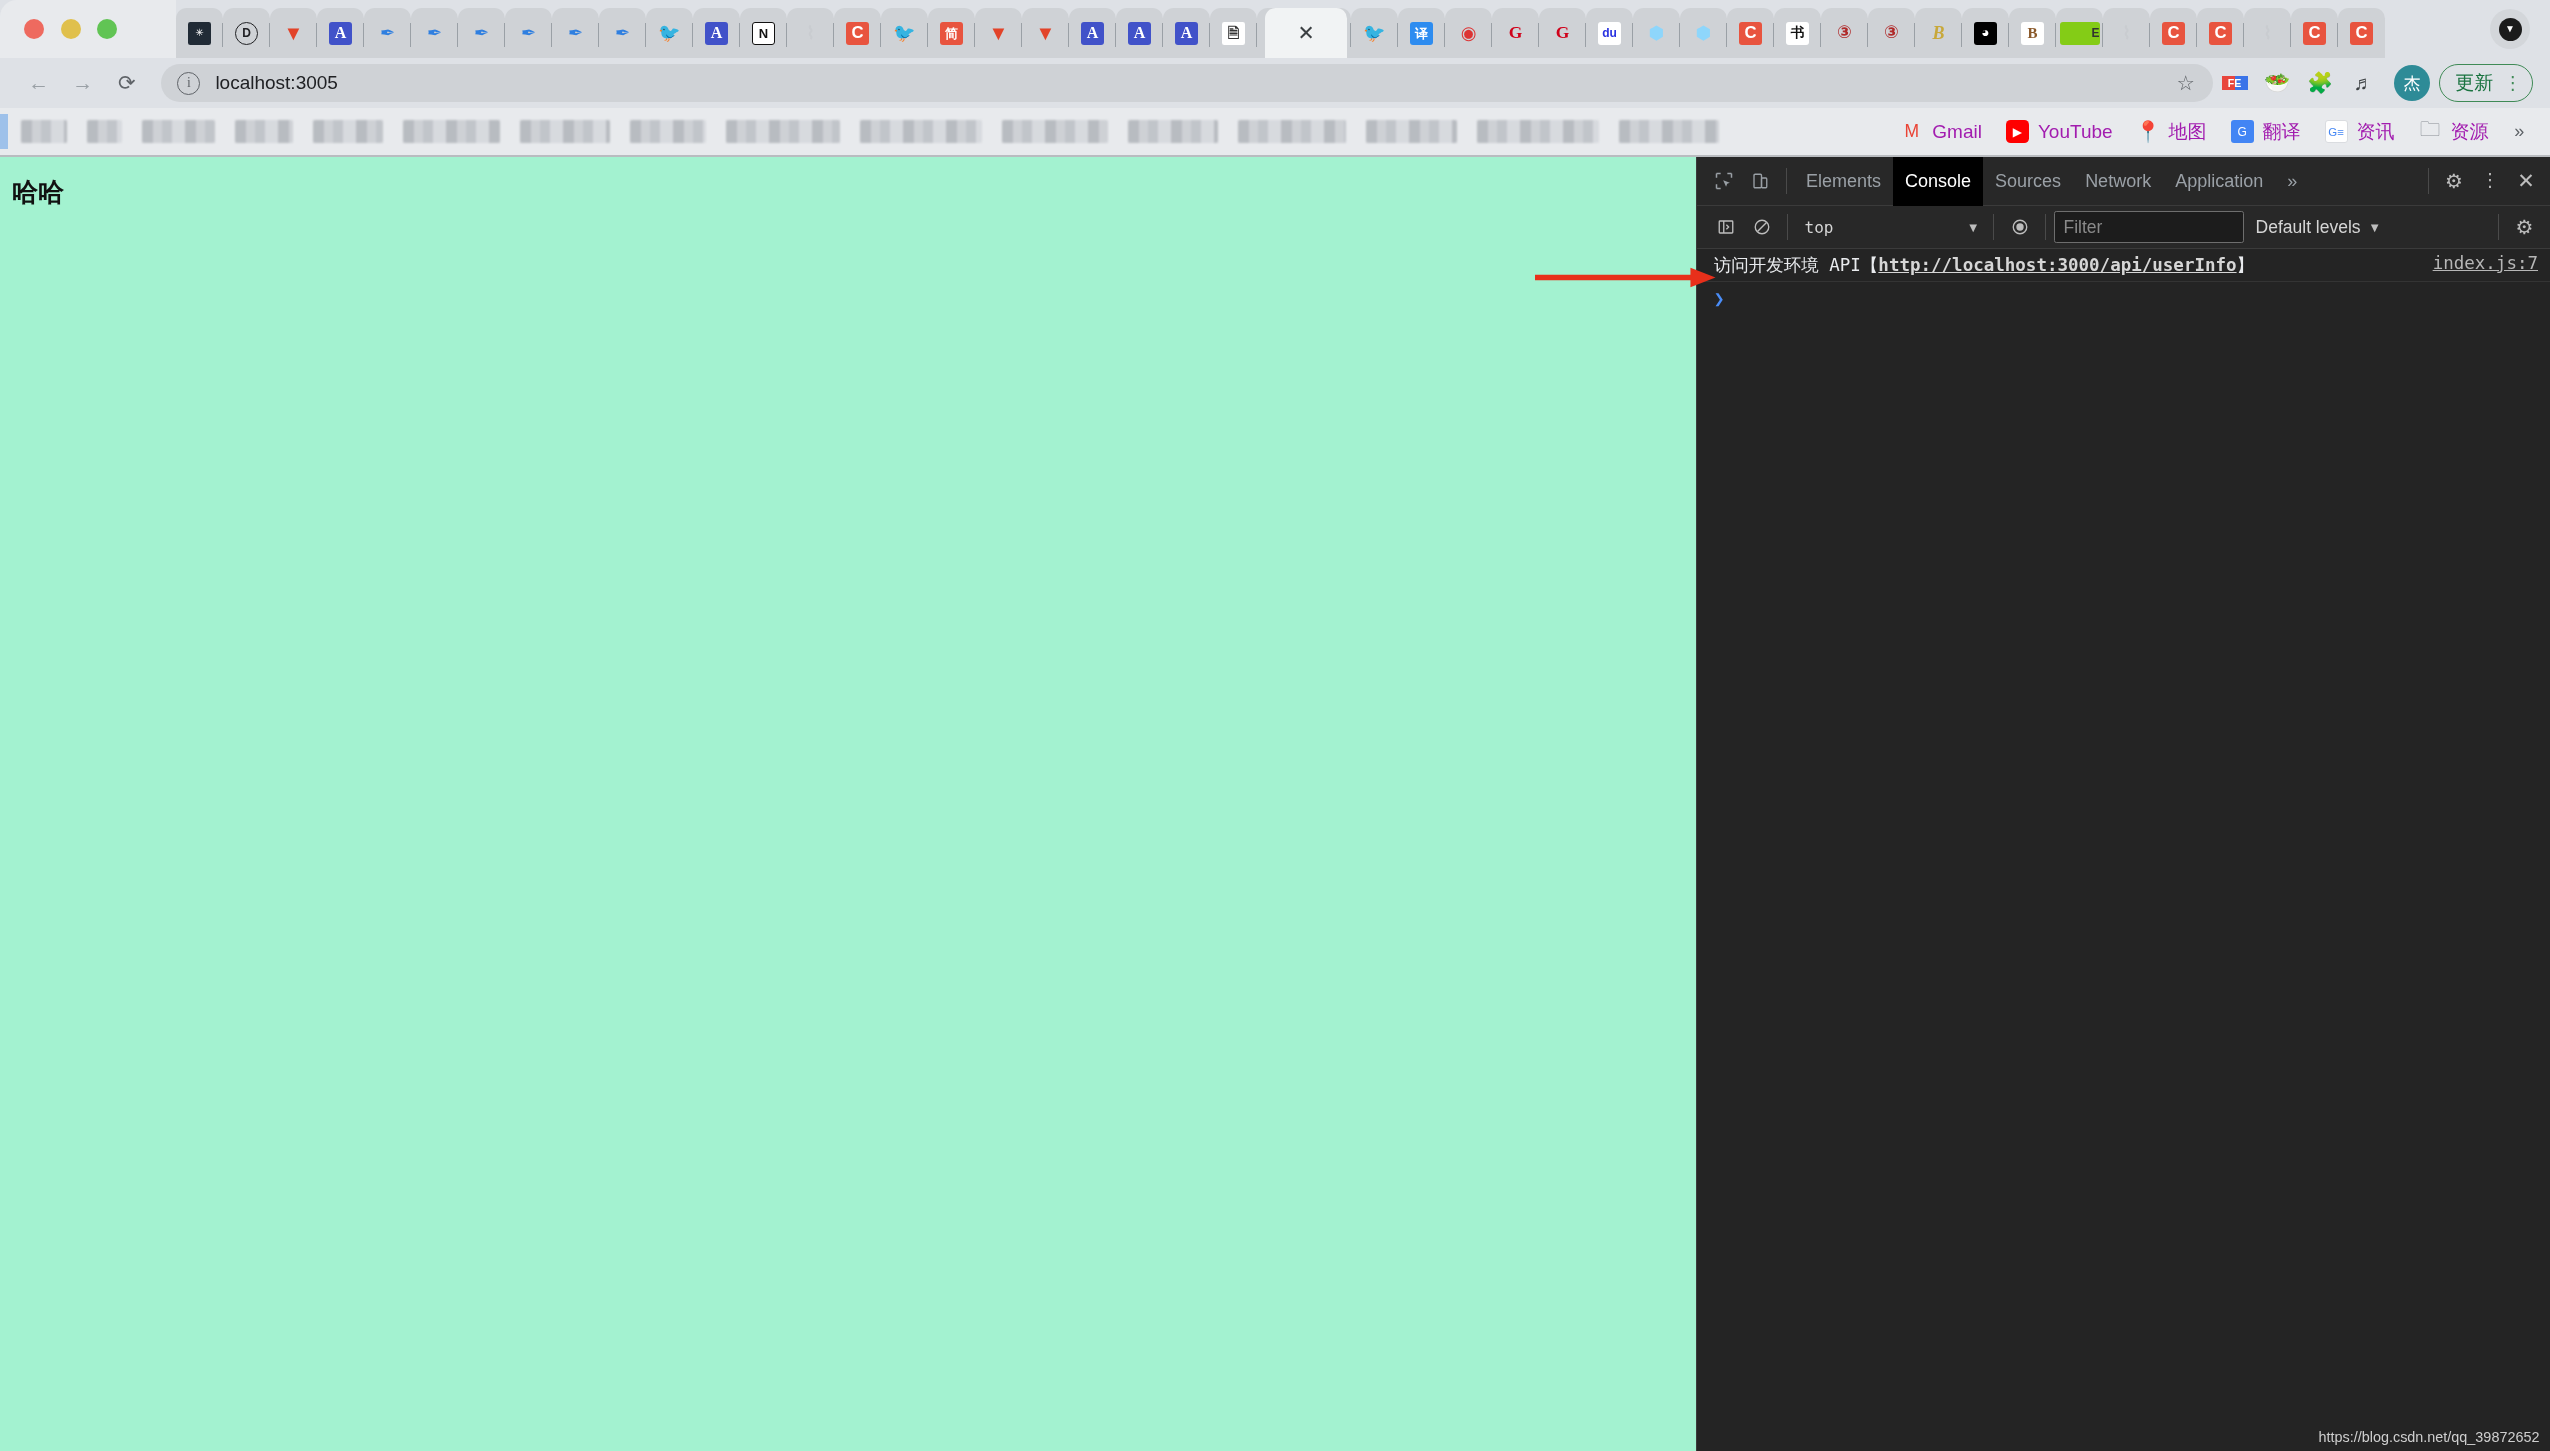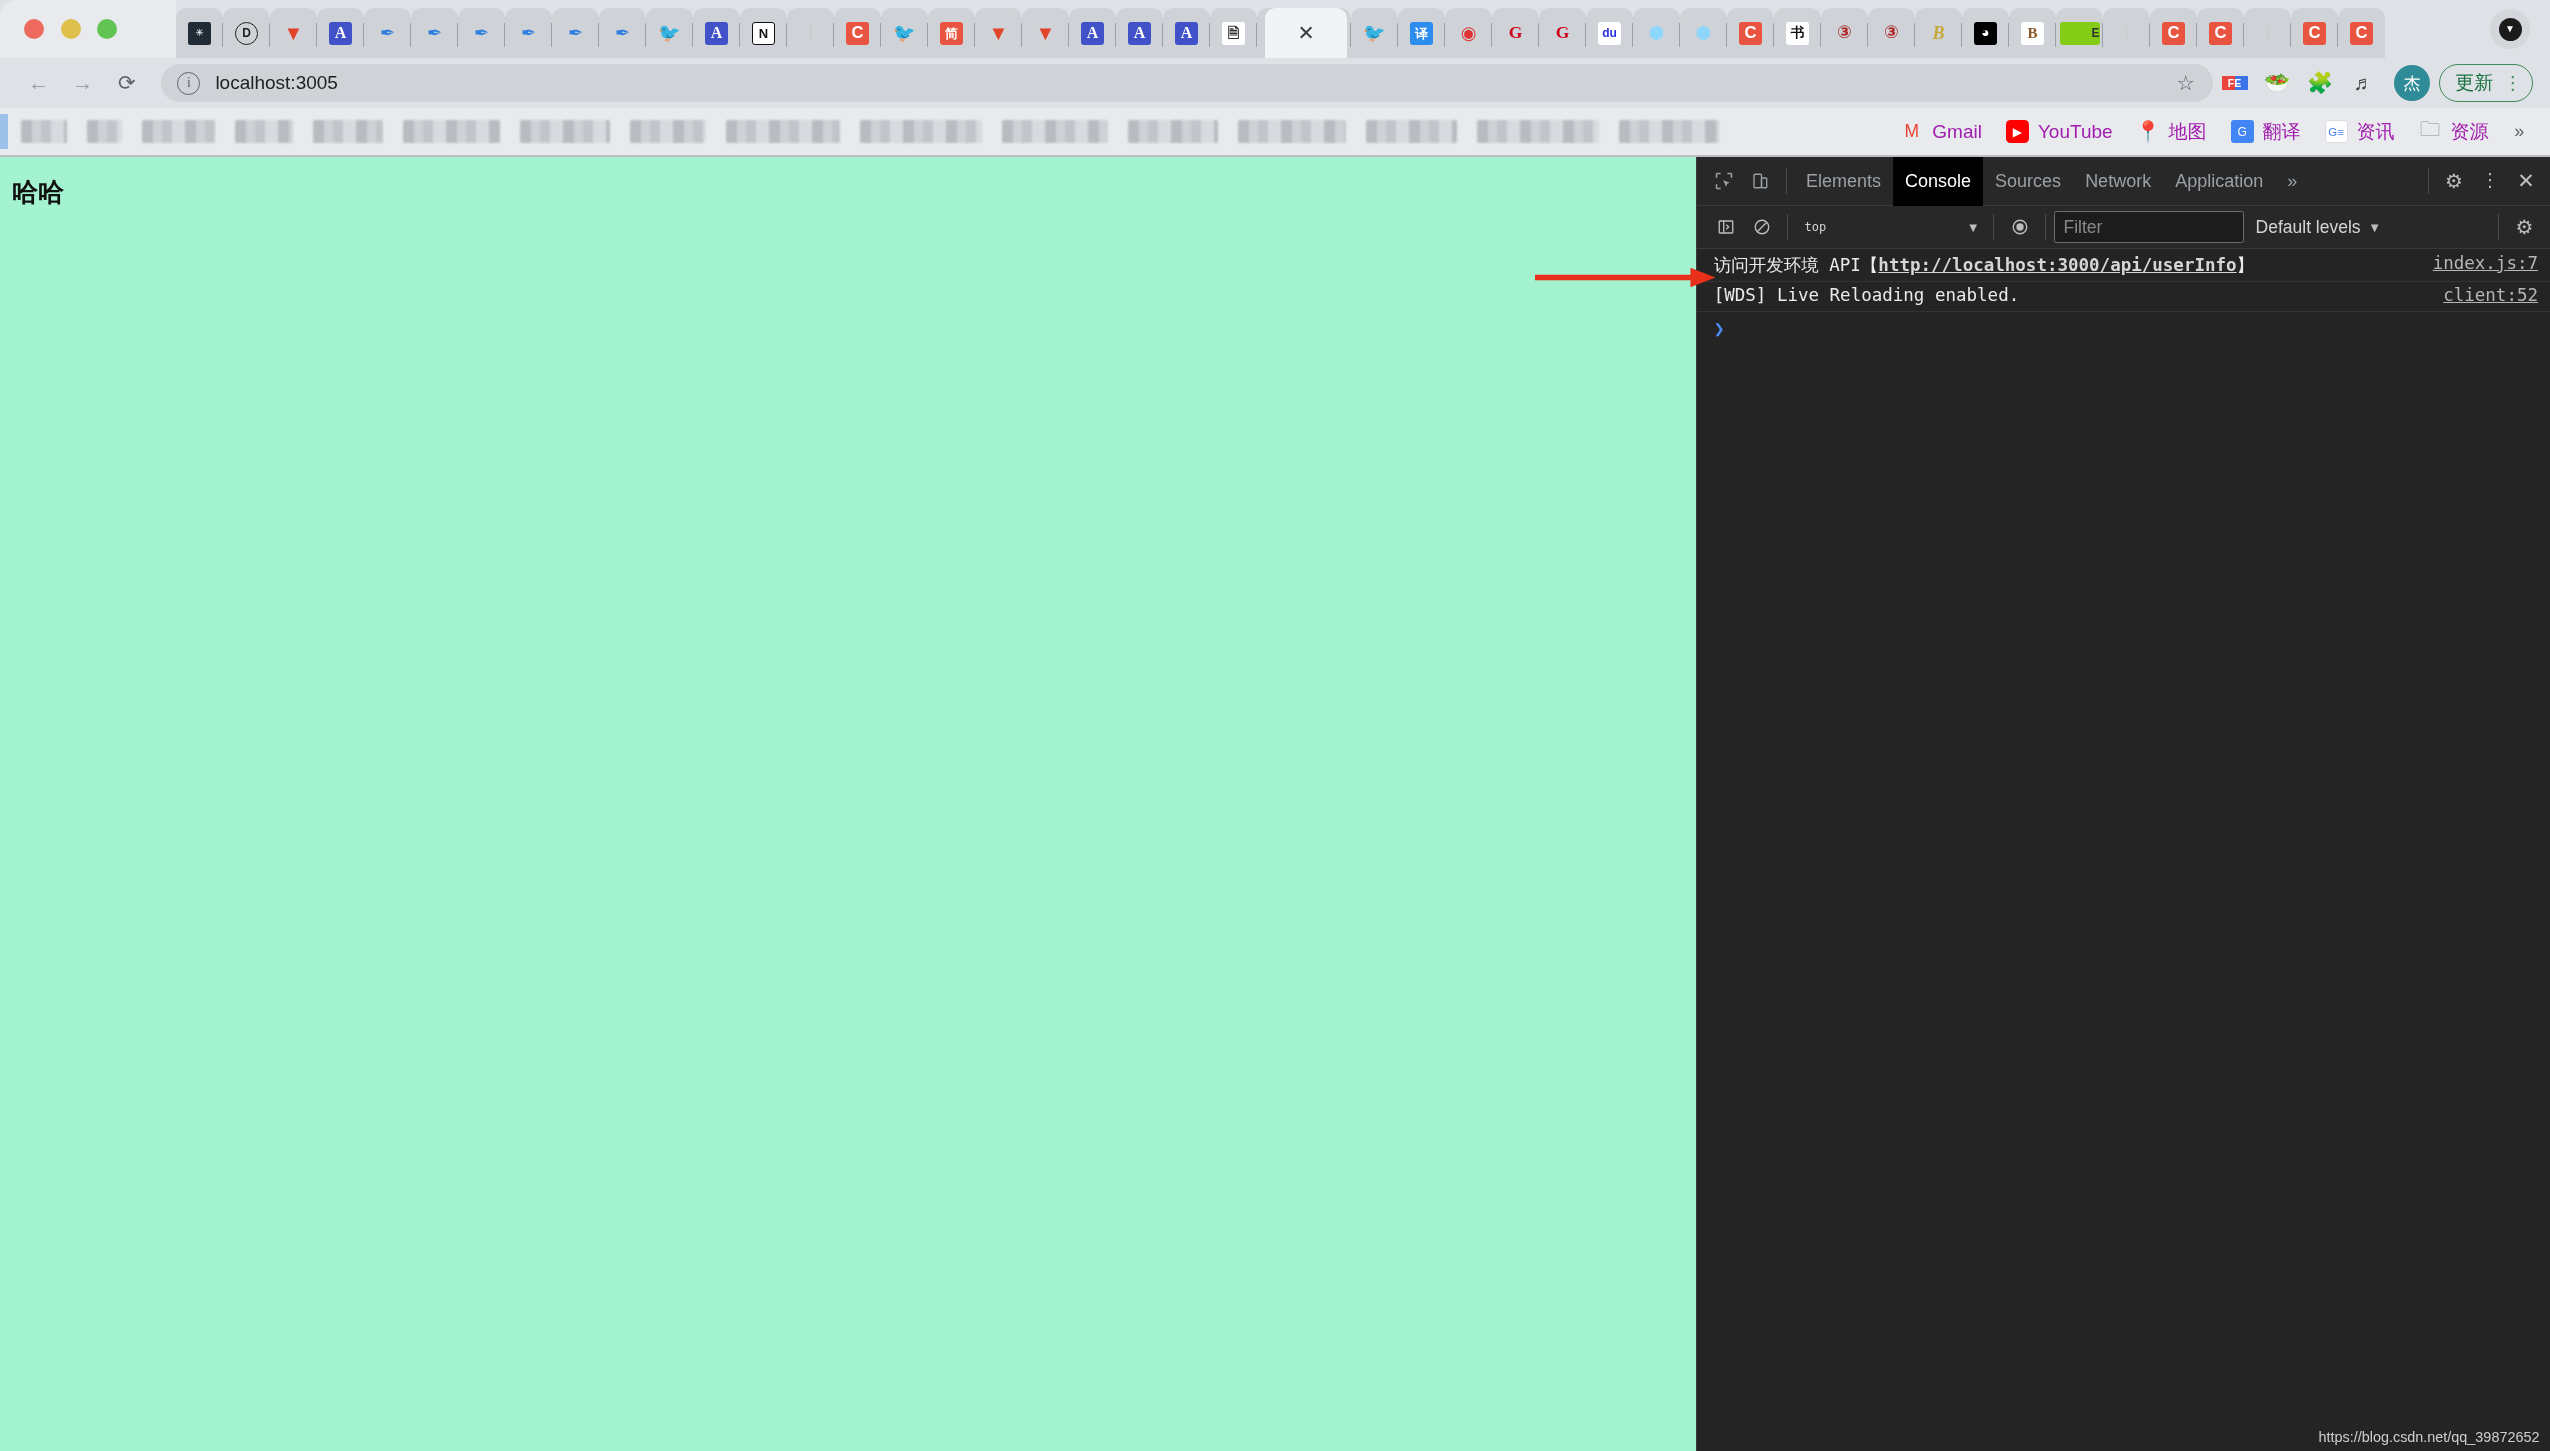--- a/index.html
+++ b/index.html
@@ -321,21 +321,21 @@
     flex: none;
     border-bottom: 0.8px solid #3b3b3b;
     gap: 0;
   }
   .dt-ctx {
     display: flex; align-items: center;
     width: 190px; height: 32px;
     padding: 0 6px 0 9px;
     flex: none;
   }
-  .dt-ctx-label { font-size: 12px; color: #d5d5d5; flex: 1;
+  .dt-ctx-label { font-size: 16px; color: #d5d5d5; flex: 1;
     font-family: "DejaVu Sans Mono", "Liberation Mono", monospace; }
   .dt-caret { color: #bdbdbd; font-size: 13px; }
   .dt-filter {
     width: 190px; height: 32px;
     background: #1c1c1c;
     border: 0.8px solid #6e6e6e;
     border-radius: 2.3px;
     display: flex; align-items: center;
     padding: 0 9px;
     flex: none;
@@ -726,24 +726,20 @@
         <div class="dt-spacer"></div>
         <div class="dt-sep"></div>
         <div class="dt-icon-btn dt-gear">⚙</div>
       </div>
 
       <div class="dt-console" id="console-body">
           <div class="log-row">
             <div class="log-msg"><span>访问开发环境 API【</span><span class="log-url">http://localhost:3000/api/userInfo</span><span>】</span></div>
             <div class="log-src">index.js:7</div>
           </div>
-          <div class="log-row">
-            <div class="log-msg">[WDS] Live Reloading enabled.</div>
-            <div class="log-src">client:52</div>
-          </div>
           <div class="prompt-row">
             <span class="prompt-caret">❯</span>
           </div>
         </div>
     </div>
   </div>
 
   <div class="arrow">
     <svg width="182" height="23" viewBox="0 0 240 30">
       <line x1="0" y1="15" x2="212" y2="15" stroke="#e8301b" stroke-width="7" stroke-linecap="round"></line>

